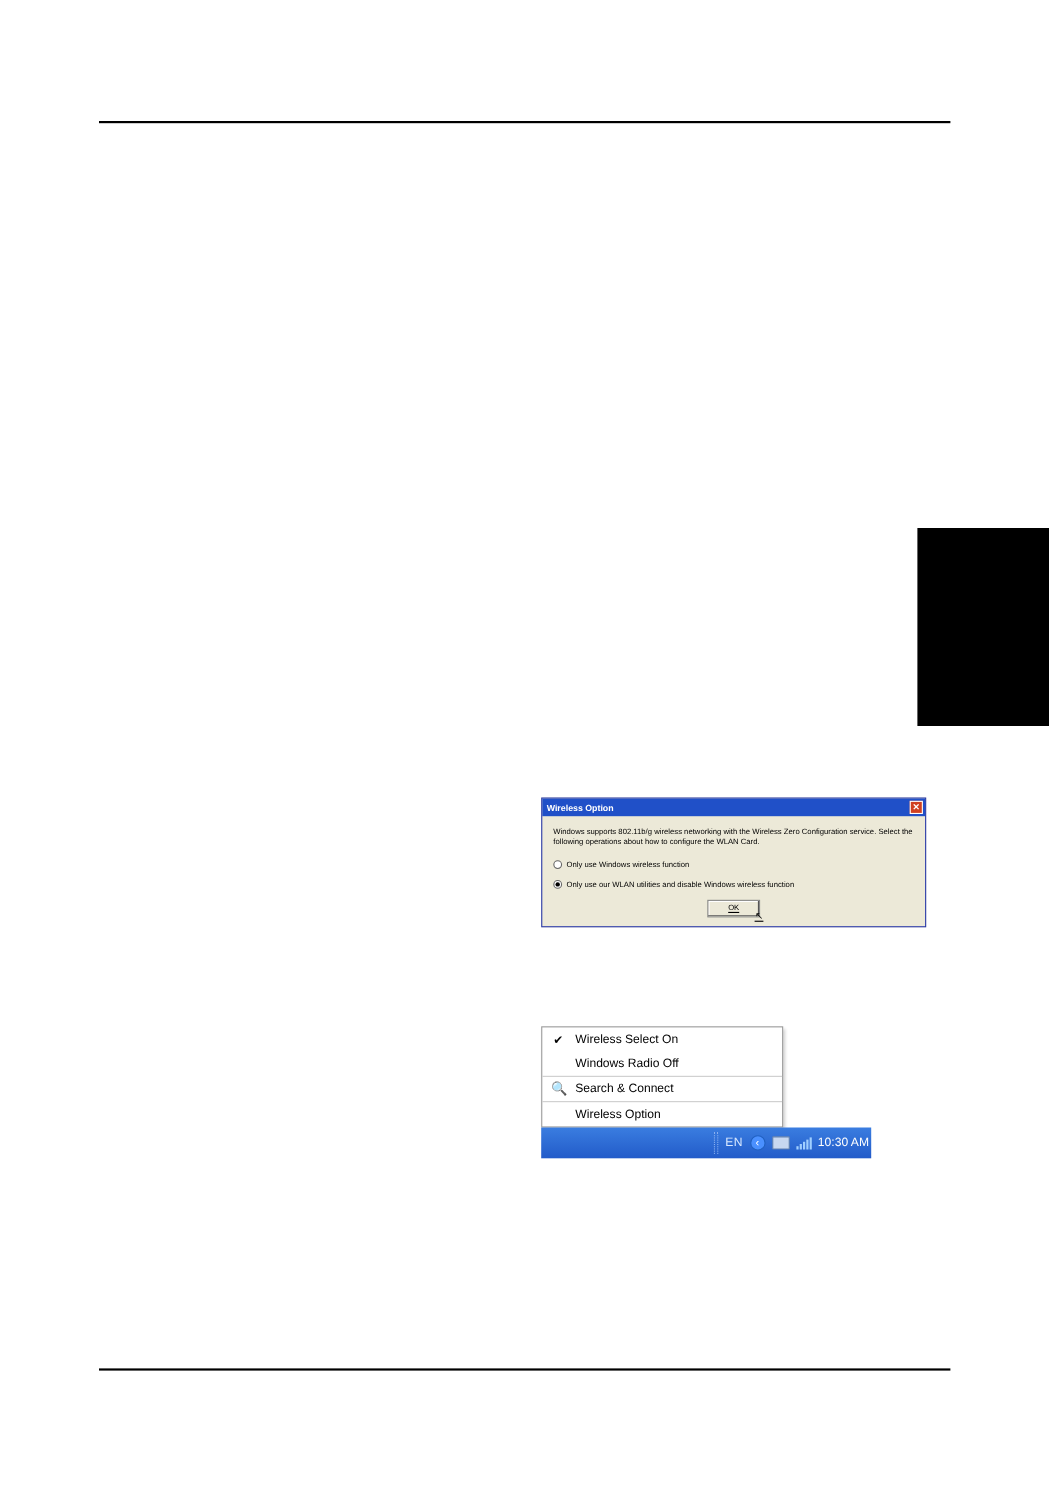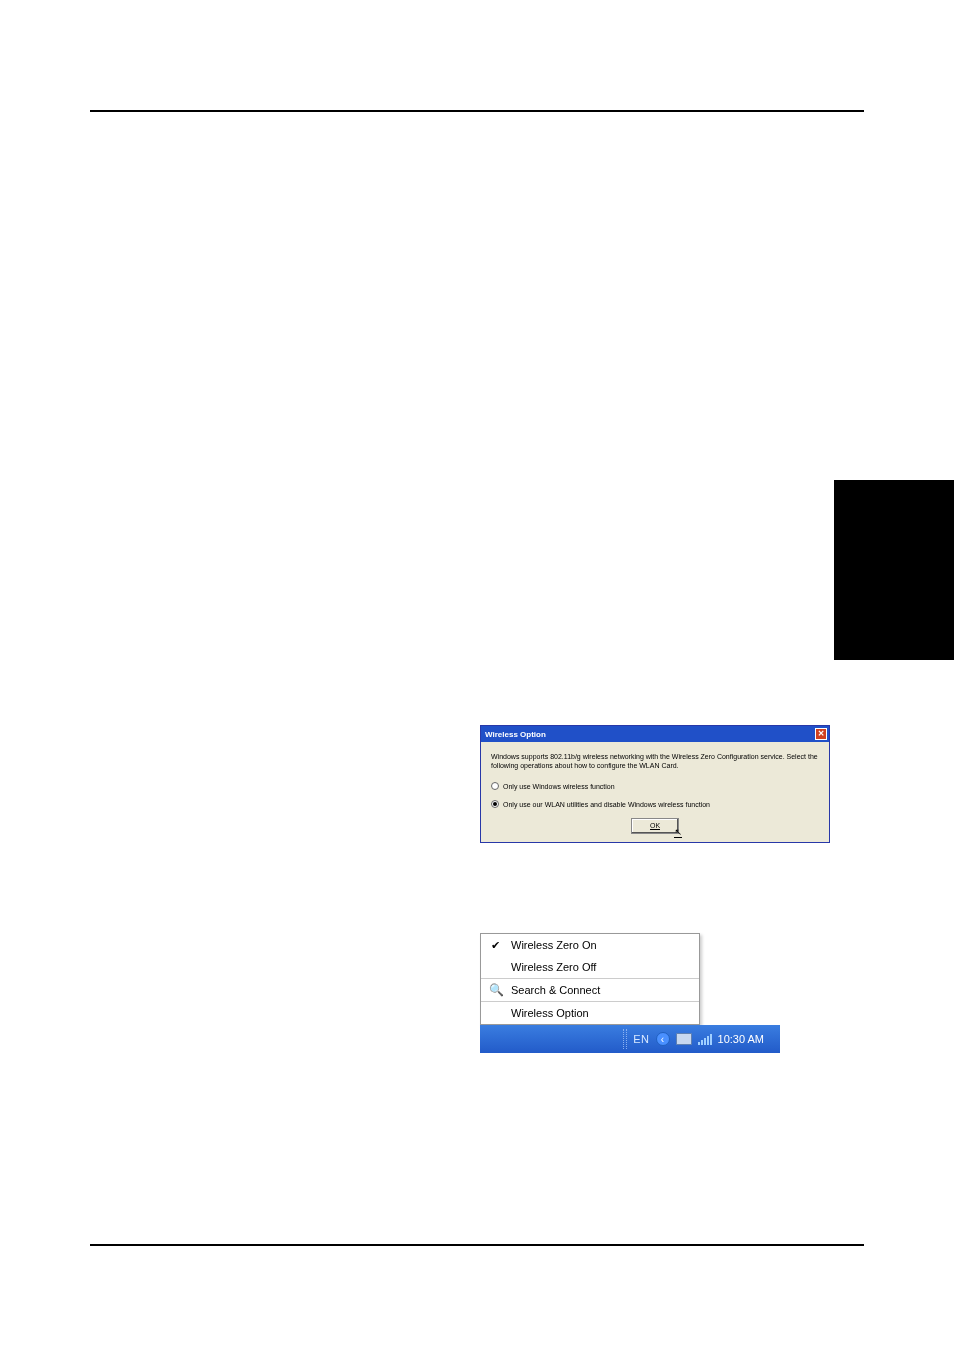--- a/index.html
+++ b/index.html
@@ -28,21 +28,21 @@
     .side-tab {
       position: absolute;
       right: 0;
       top: 480px;
       width: 120px;
       height: 180px;
       background: #000;
     }
     .screenshot-area {
       position: absolute;
-      right: 124px;
+      right: 112px;
       top: 725px;
     }
 
     
     .dialog {
       width: 350px;
       border: 1px solid #2838a8;
       background: #ece9d8;
       font-family: Tahoma, sans-serif;
       font-size: 7px;
@@ -155,21 +155,21 @@
       position: absolute;
       left: 8px;
       font-size: 12px;
     }
     .taskbar {
       background: linear-gradient(to bottom, #3a7de0, #225bc9);
       height: 28px;
       display: flex;
       align-items: center;
       justify-content: flex-end;
-      padding-right: 16px;
+      padding-right: 2px;
       gap: 6px;
       font-family: Tahoma, sans-serif;
       font-size: 11px;
       color: #fff;
       position: relative;
     }
     .taskbar .spacer { flex: 1; }
     .tray-lang {
       color: #d8e8ff;
       font-weight: normal;
@@ -249,24 +249,24 @@
           <span>OK</span>
           <span class="cursor-arrow">↖</span>
         </div>
       </div>
     </div>
 
     <div class="tray-area">
       <div class="context-menu">
         <div class="cm-item">
           <span class="cm-check">✔</span>
-          <span>Wireless Zero On</span>
-        </div>
-        <div class="cm-item">
-          <span>Wireless Zero Off</span>
+          <span>Wireless Select On</span>
+        </div>
+        <div class="cm-item">
+          <span>Windows Radio Off</span>
         </div>
         <div class="cm-sep"></div>
         <div class="cm-item">
           <span class="cm-mag">🔍</span>
           <span>Search &amp; Connect</span>
         </div>
         <div class="cm-sep"></div>
         <div class="cm-item">
           <span>Wireless Option</span>
         </div>

